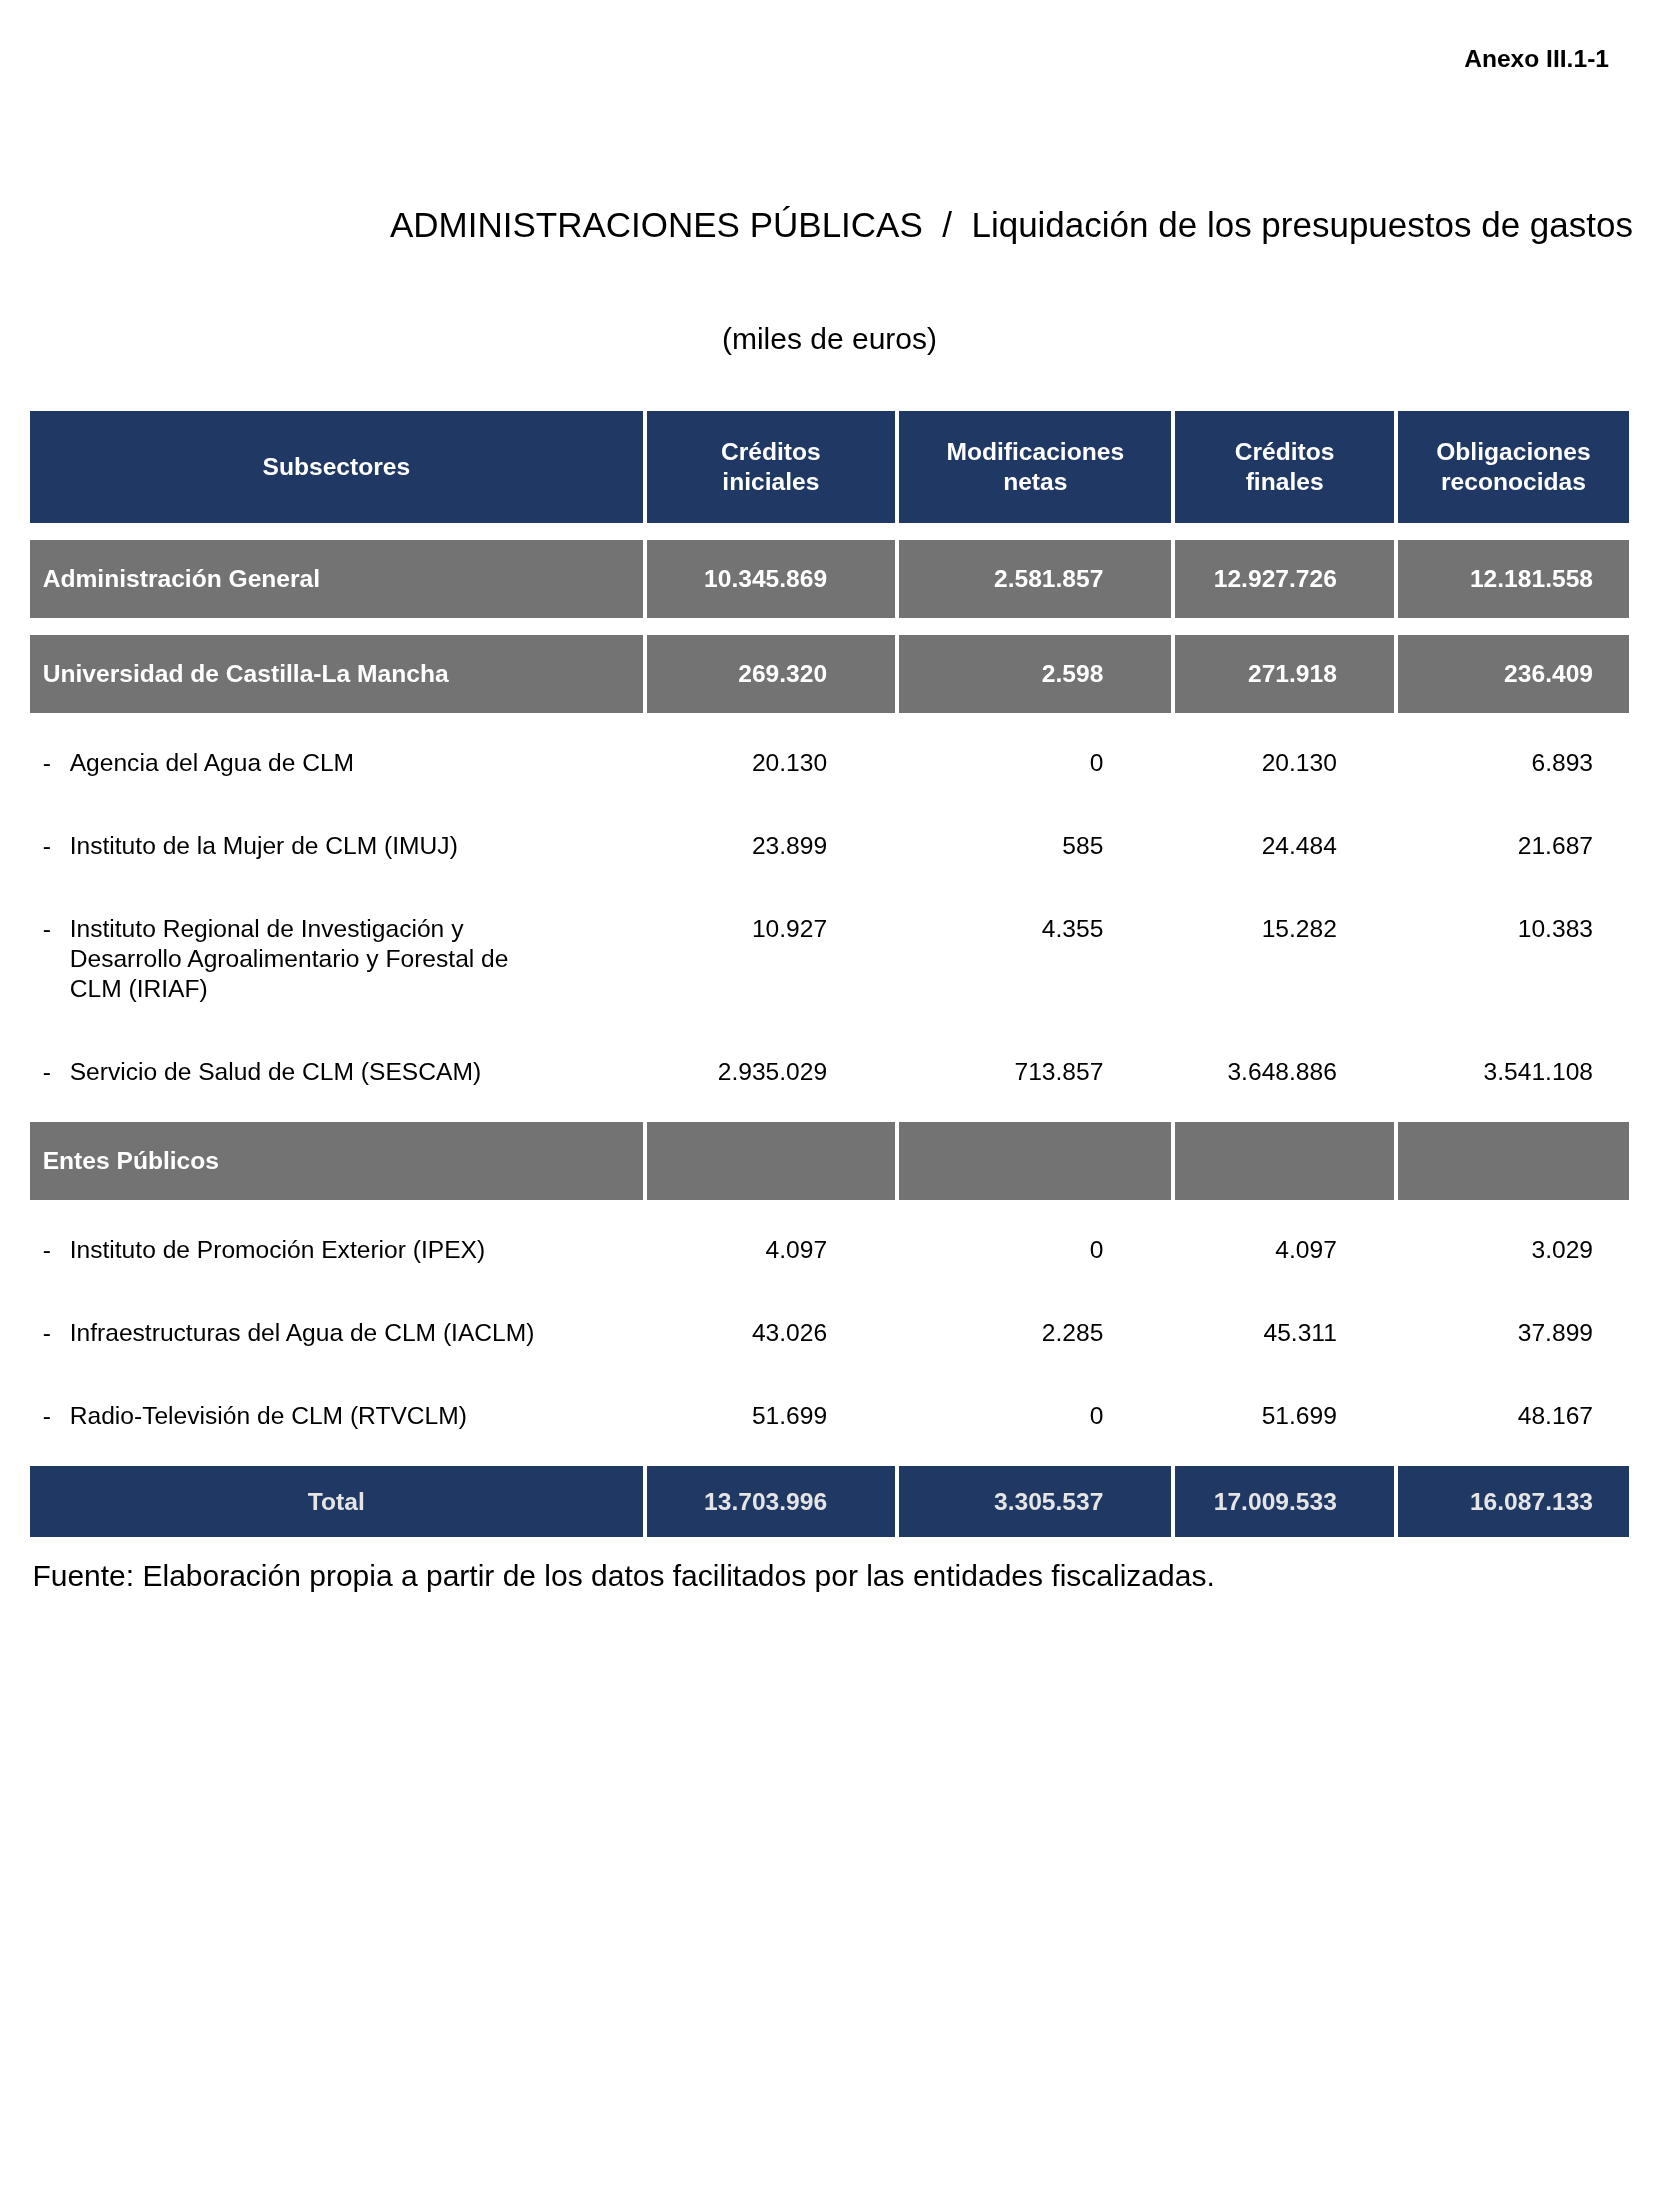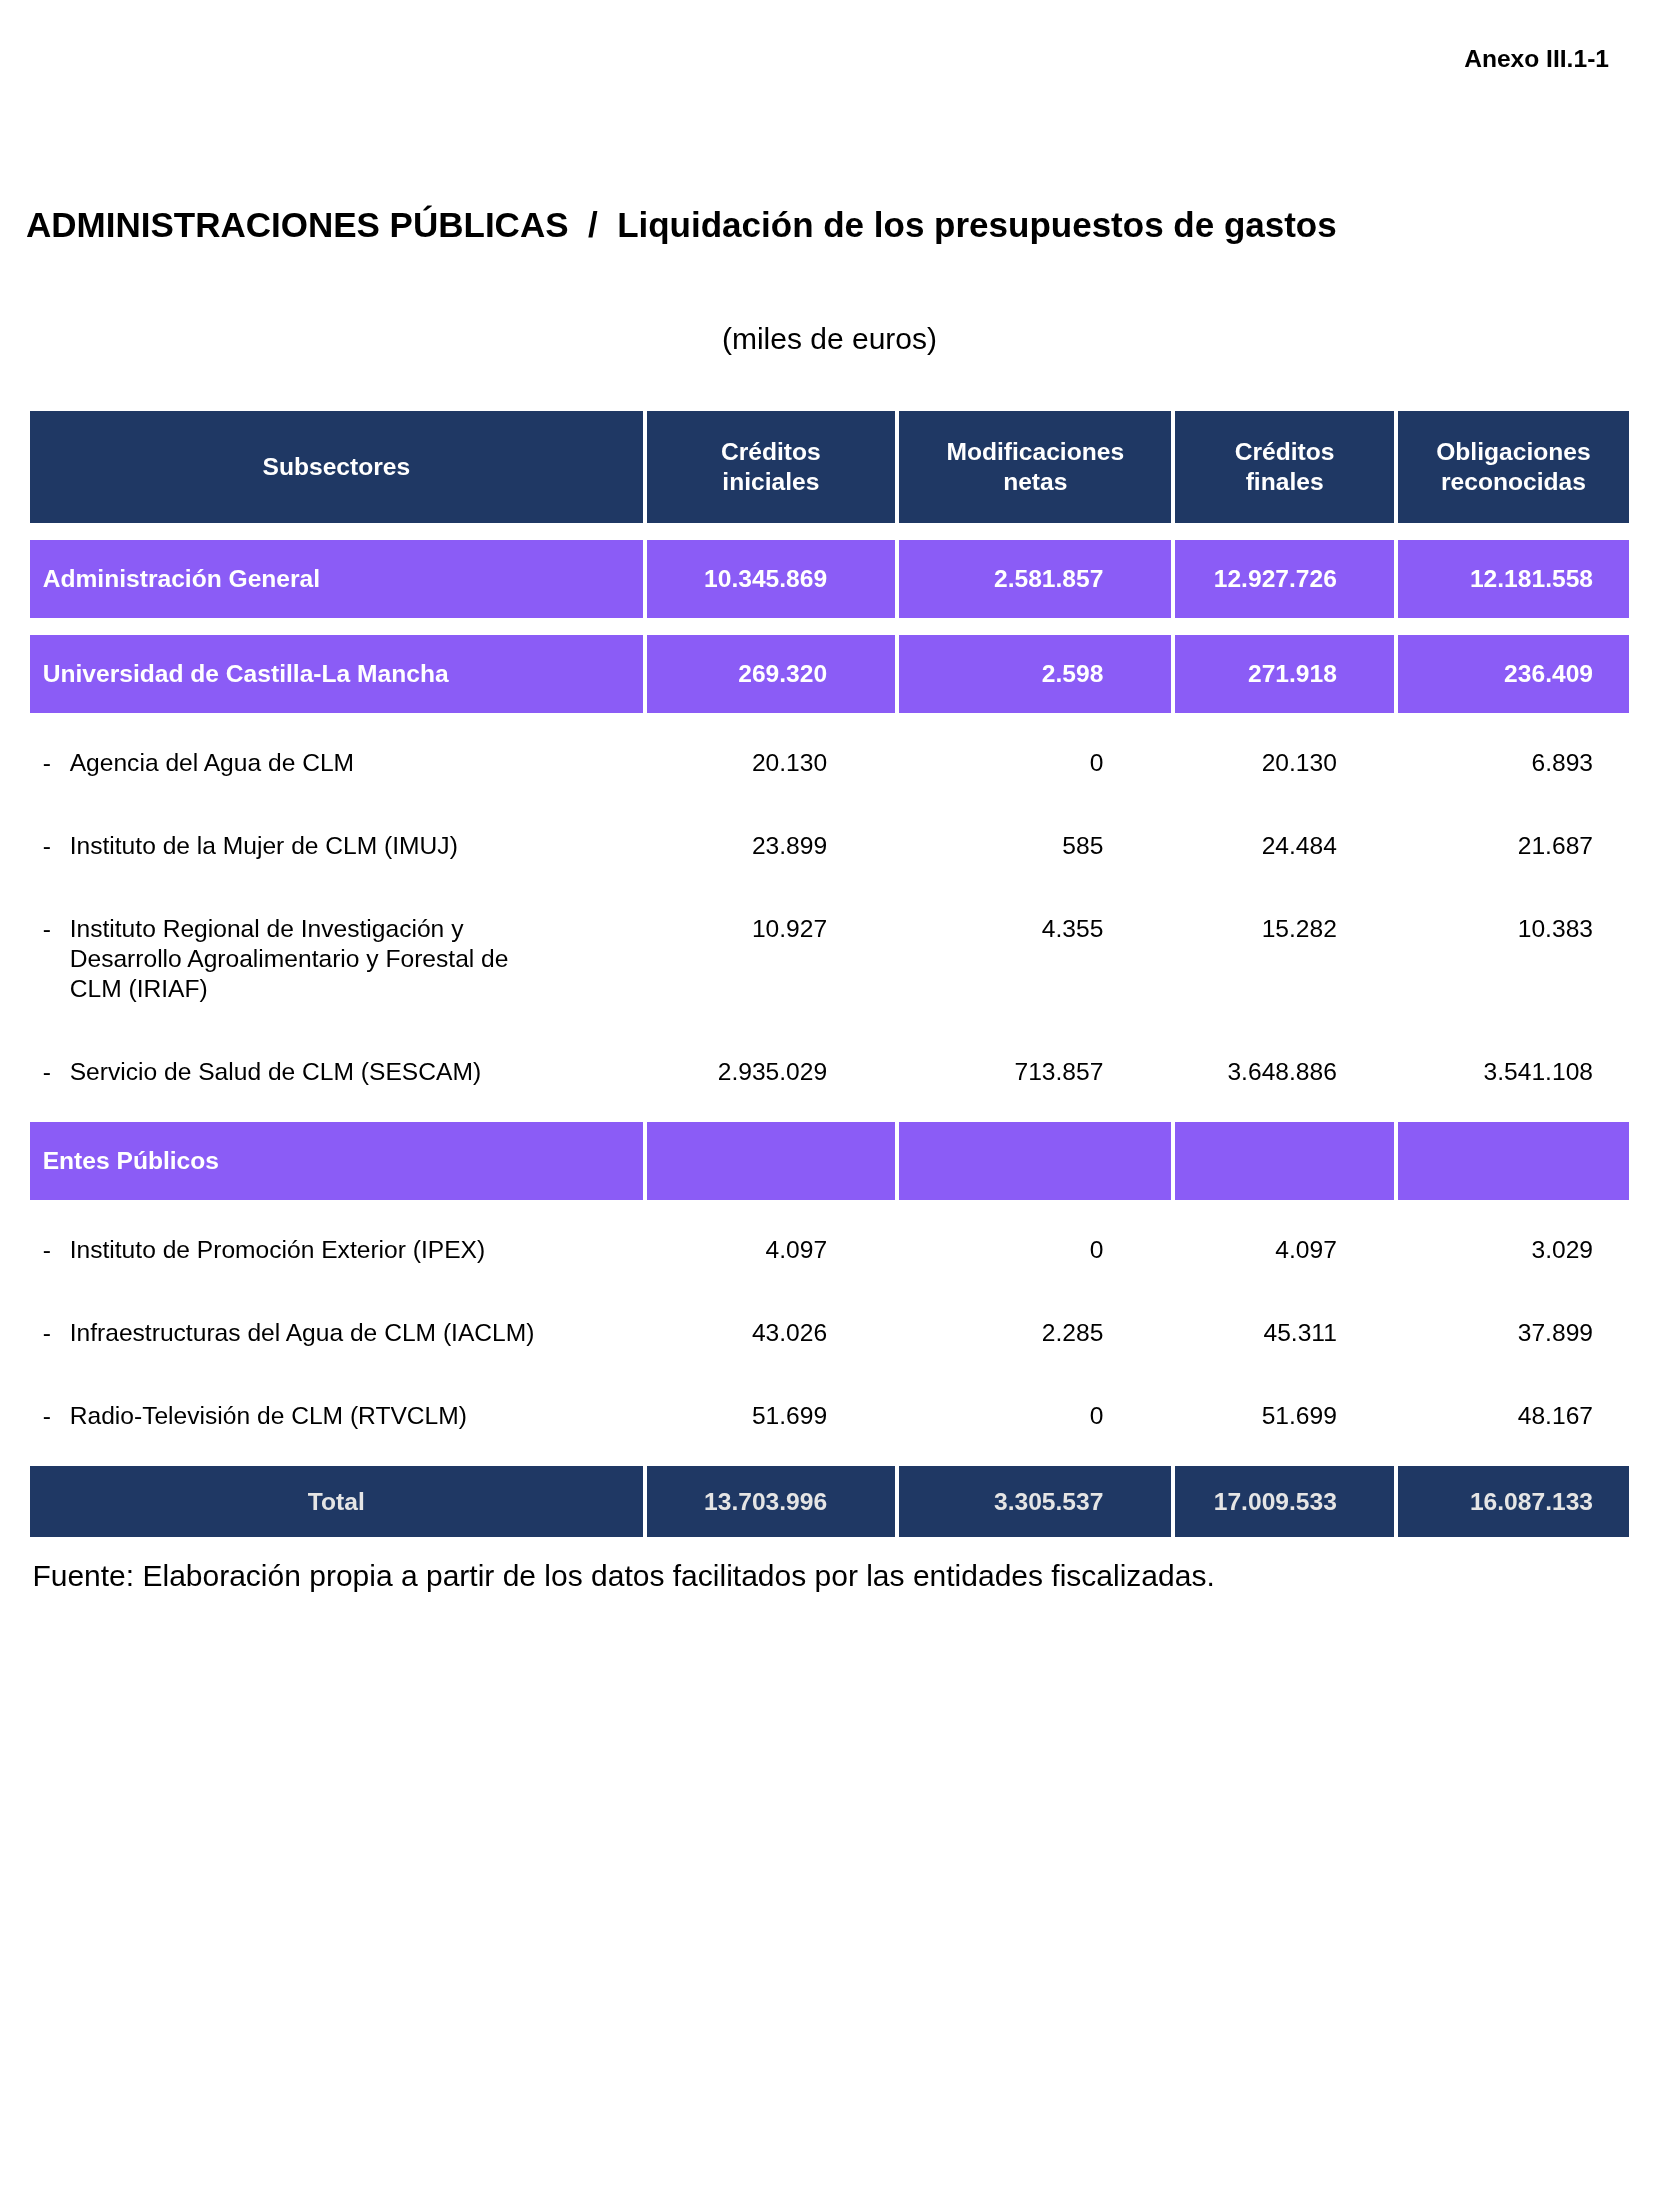--- a/index.html
+++ b/index.html
@@ -19,24 +19,24 @@
   }
   .annex {
     text-align: right;
     font-weight: bold;
     font-size: 24.6px;
     line-height: 29px;
     padding-right: 24px;
   }
   .title {
     margin: 131px 0 0 0;
-    text-align: left;
+    text-align: right;
     font-size: 35px;
     line-height: 41px;
-    font-weight: bold;
+    font-weight: normal;
     white-space: pre-wrap;
   }
   .subtitle {
     margin-top: 76px;
     text-align: center;
     font-size: 30px;
     line-height: 35px;
     font-weight: normal;
   }
   table.budget {
@@ -55,21 +55,21 @@
     text-align: center;
     vertical-align: middle;
     padding: 26px 8px;
     white-space: pre-line;
   }
   table.budget td {
     font-size: 24.6px;
     line-height: 30px;
   }
   .r-band td, .r-section td {
-    background: #8b5cf6;
+    background: #737373;
     color: #ffffff;
     font-weight: bold;
     padding-top: 24px;
     padding-bottom: 24px;
     vertical-align: middle;
   }
   .r-item td {
     background: #ffffff;
     color: #000000;
     font-weight: normal;

